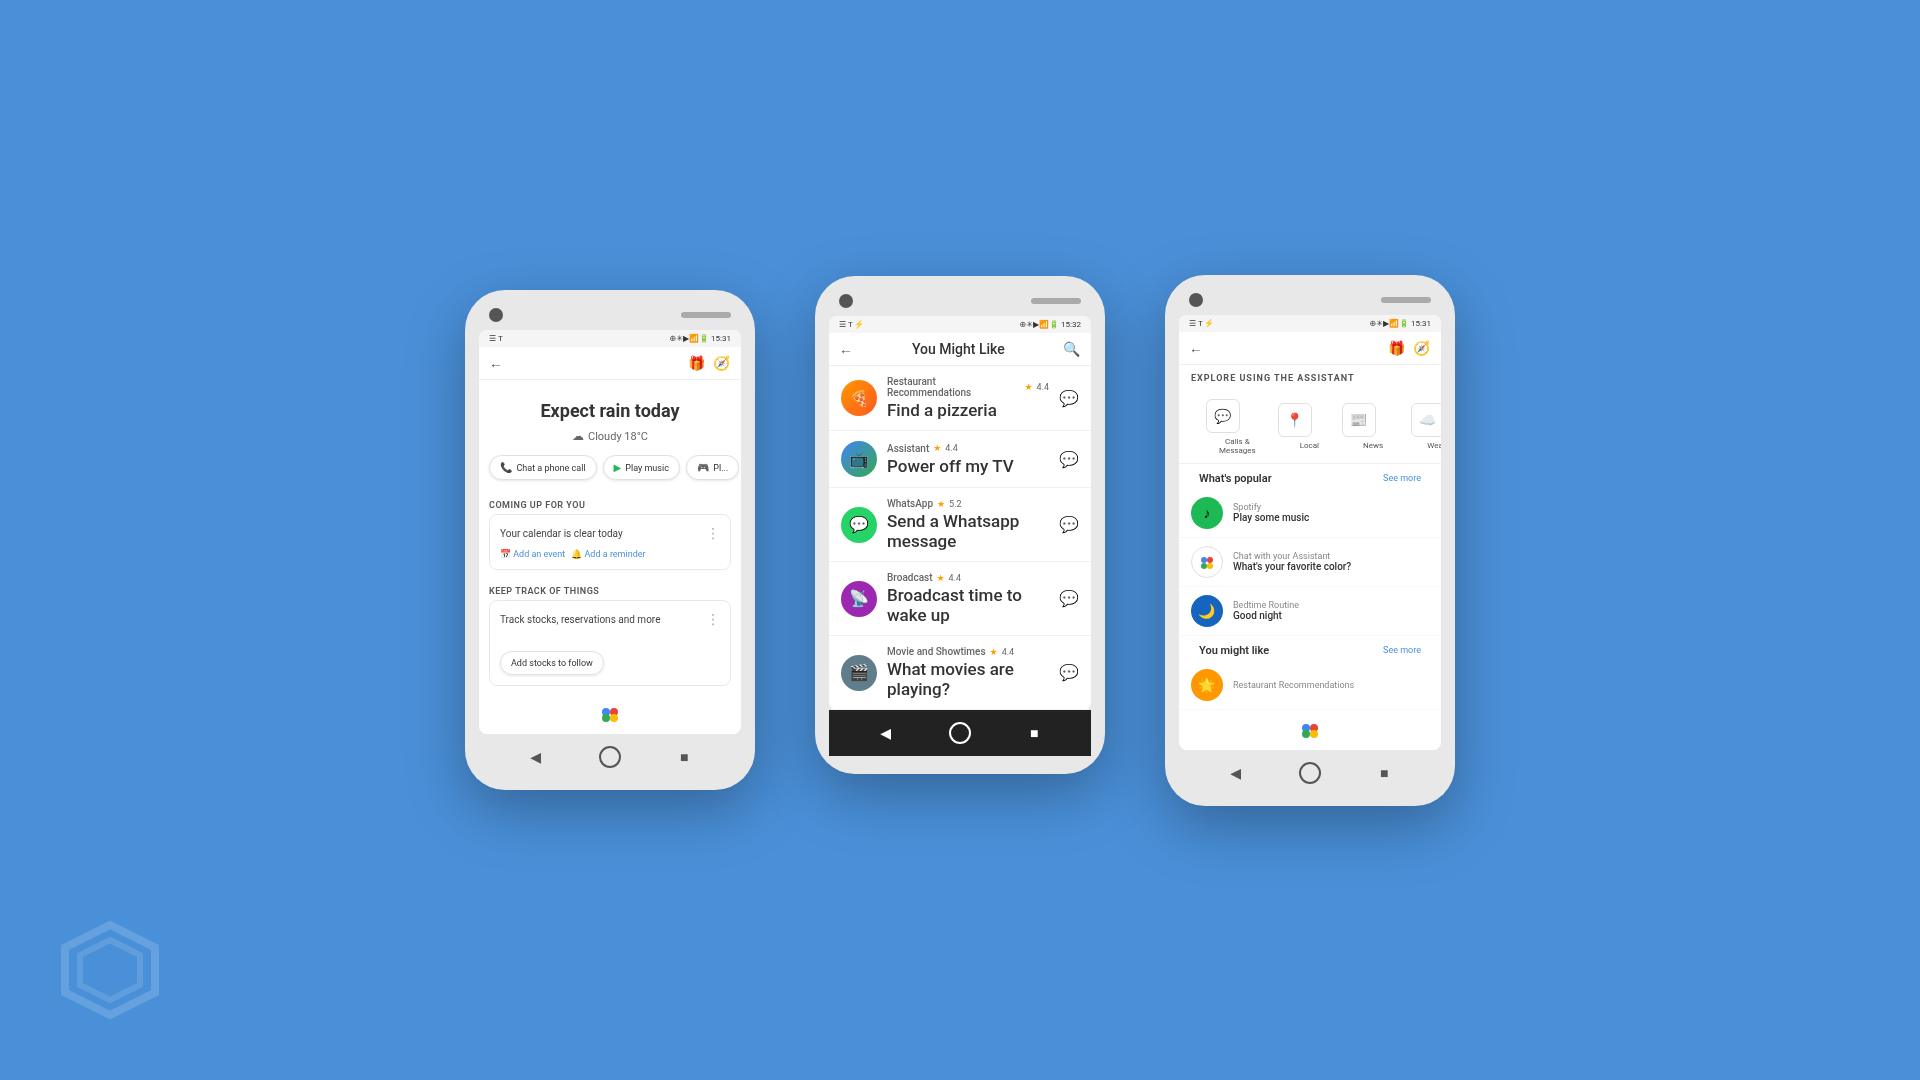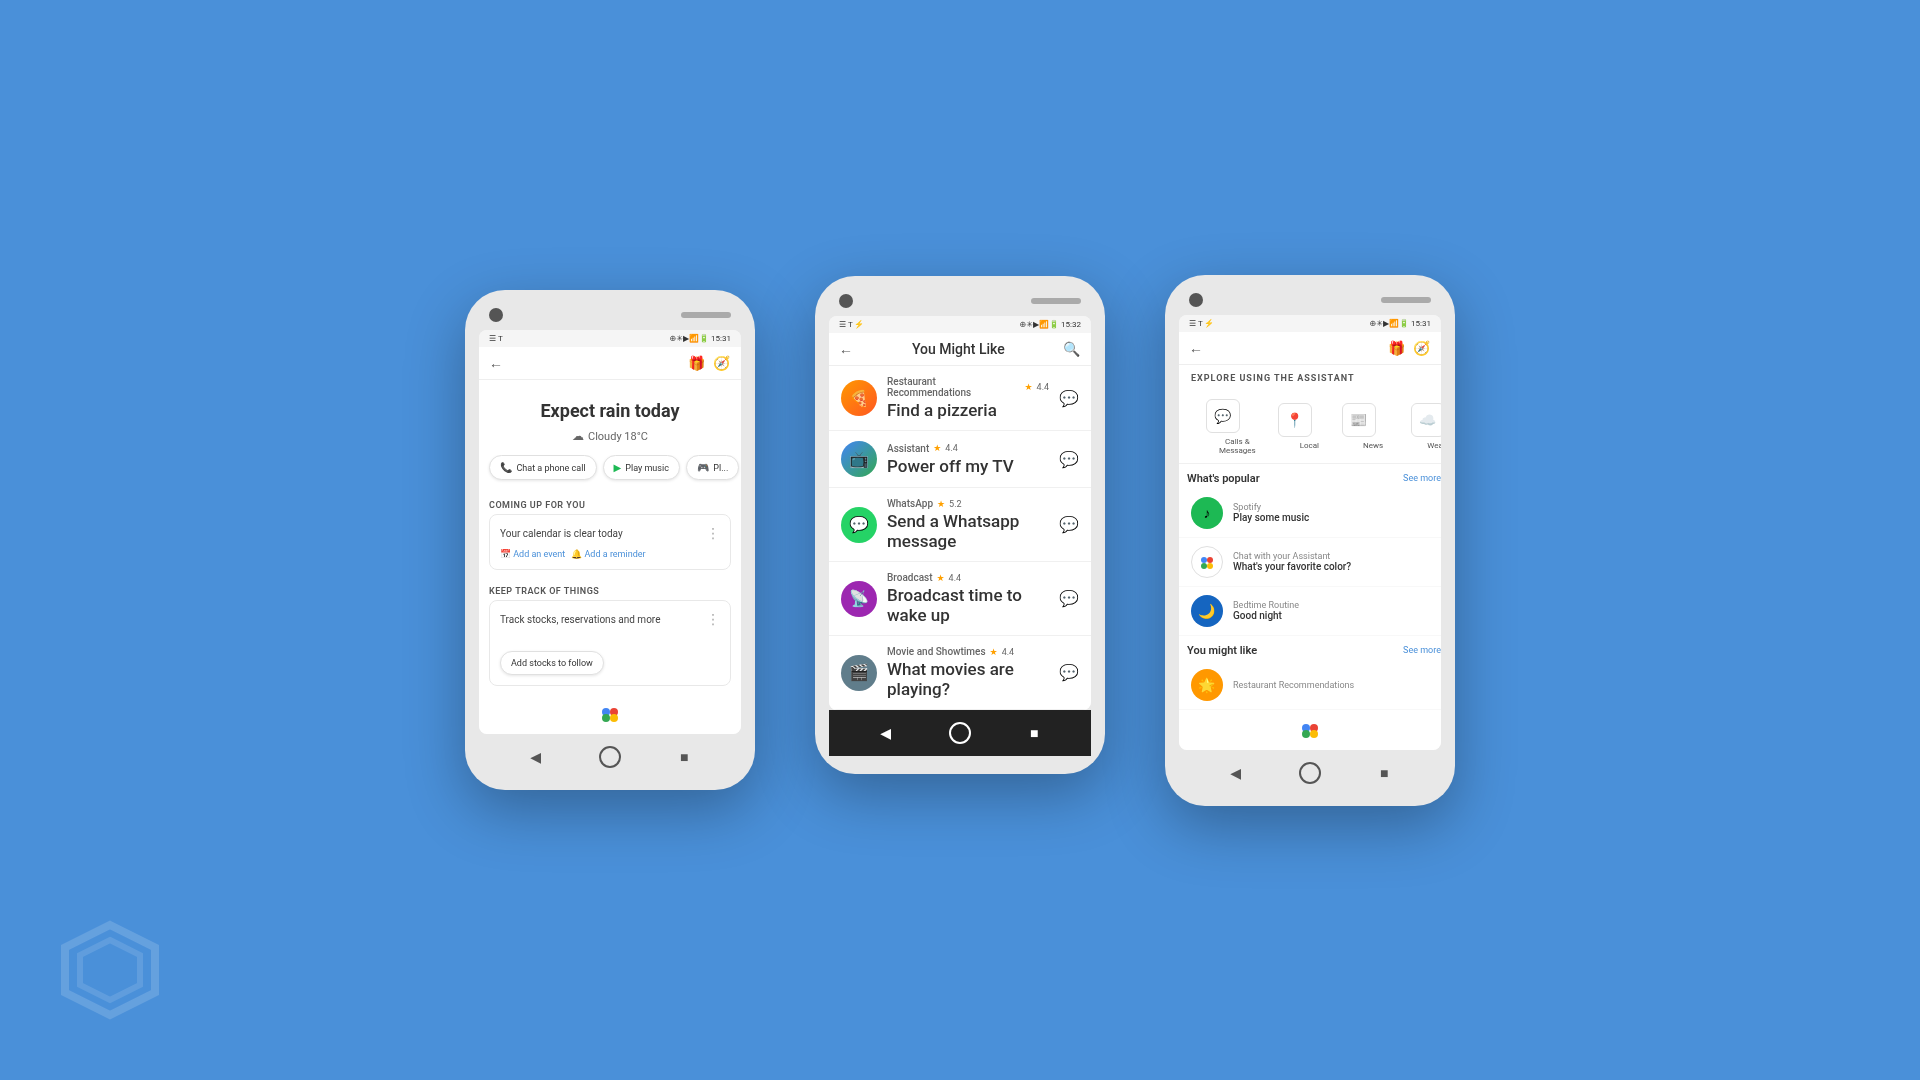--- a/index.html
+++ b/index.html
@@ -365,22 +365,21 @@
       font-size: 8px;
       color: #555;
       text-align: center;
       margin-left: 28px;
     }
 
     .section-row {
       display: flex;
       align-items: center;
       justify-content: space-between;
-      padding: 8px 0 4px;
-      margin-left: 8px;
+      padding: 8px 20px 4px;
     }
 
     .section-title {
       font-size: 11px;
       font-weight: 600;
       color: #333;
     }
 
     .see-more {
       font-size: 9px;

